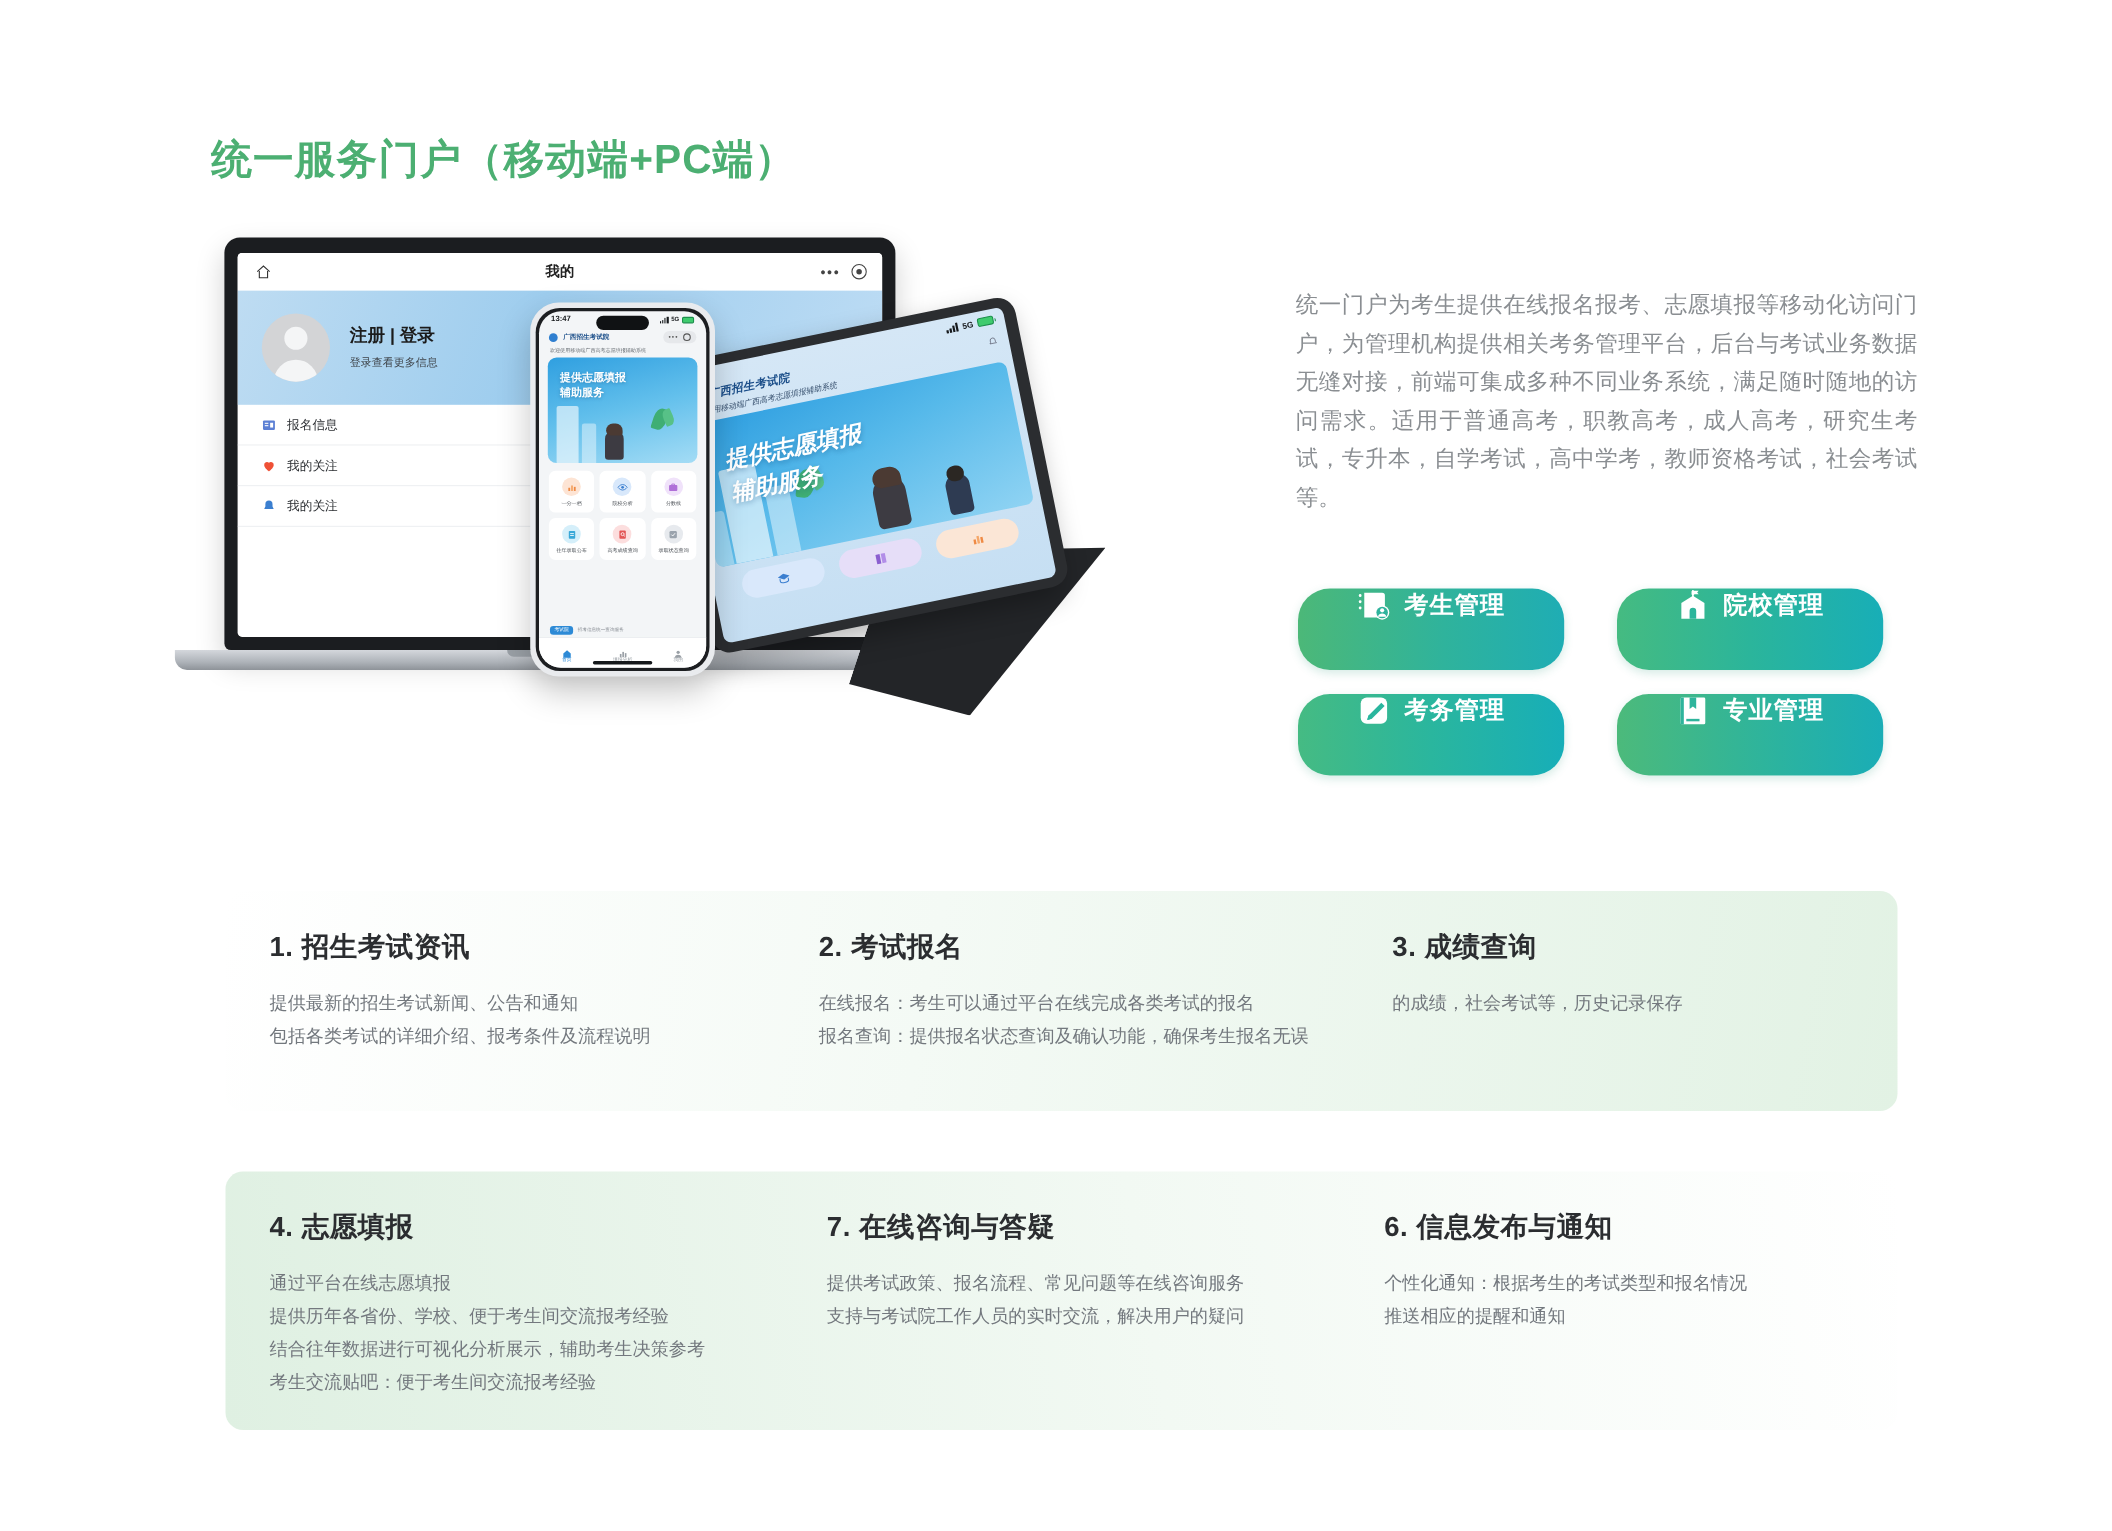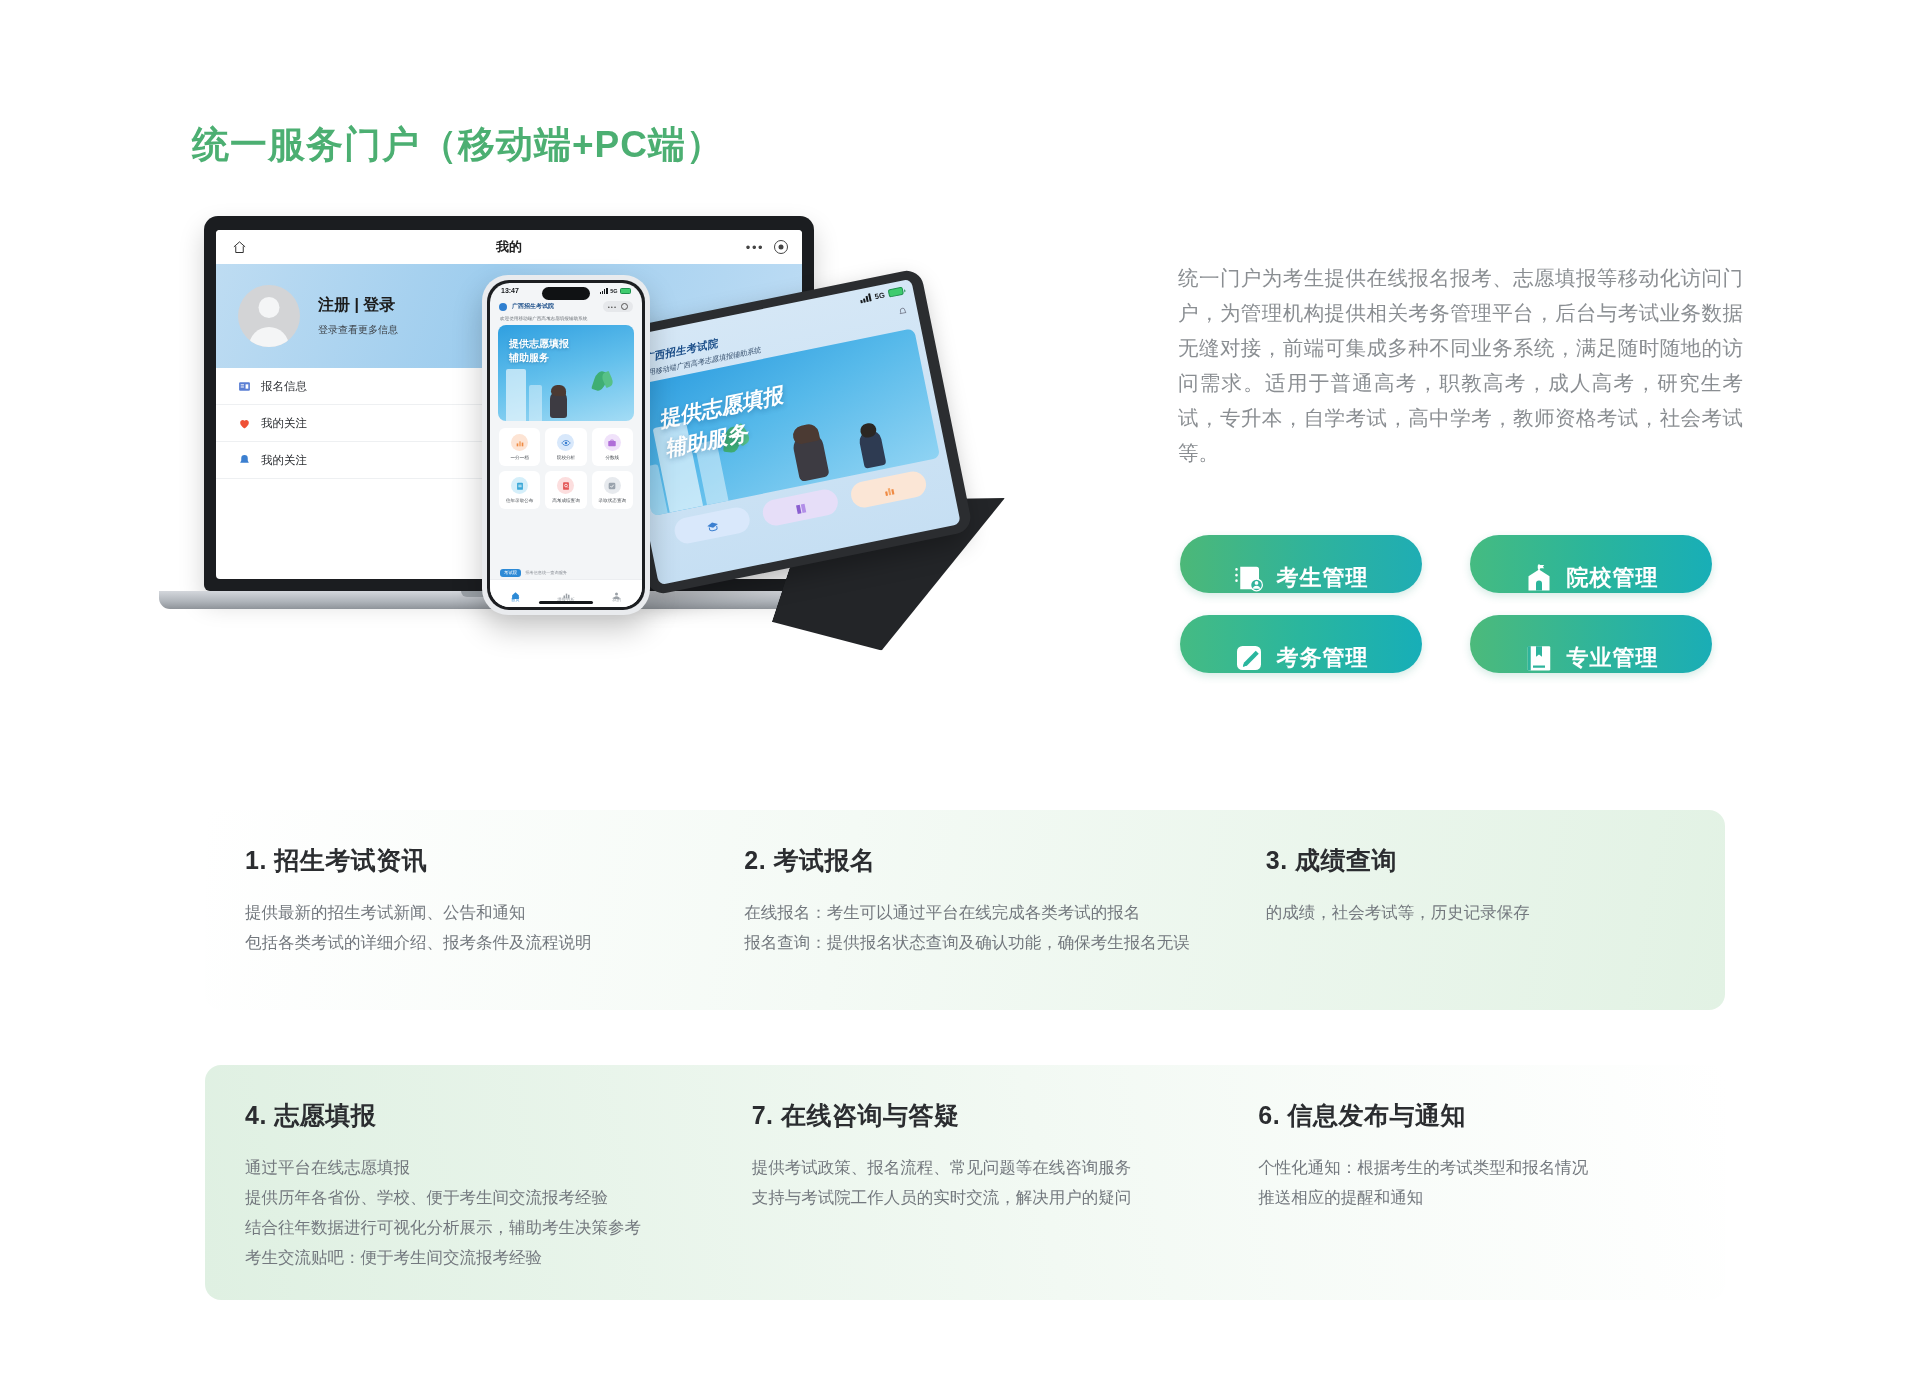--- a/index.html
+++ b/index.html
@@ -33,22 +33,22 @@
   }
 
   
   .btn-grid {
     position: absolute; left: 1180px; top: 300px;
     display: grid;
     grid-template-columns: 242px 242px;
     grid-gap: 22px 48px;
   }
   .pill {
-    height: 58px; border-radius: 29px;
-    display: flex; align-items: flex-end; justify-content: center;
+    height: 74px; border-radius: 29px;
+    display: flex; align-items: flex-start; justify-content: center;
     gap: 13px;
     color: #fff; font-size: 22px; font-weight: bold;
     letter-spacing: 1px;
     box-shadow: 0 3px 9px rgba(40,150,120,.20);
     cursor: pointer; user-select: none;
   }
   .pill .ico { width: 30px; height: 30px; flex: 0 0 30px; display: block; }
   .pill .ico svg { width: 100%; height: 100%; display: block; fill: #fff; }
   .pill-a { background: linear-gradient(90deg,#4cb878 0%,#2fb39c 55%,#1fadb4 100%); }
   .pill-b { background: linear-gradient(90deg,#45bb81 0%,#2bb59b 50%,#18aeb7 100%); }

